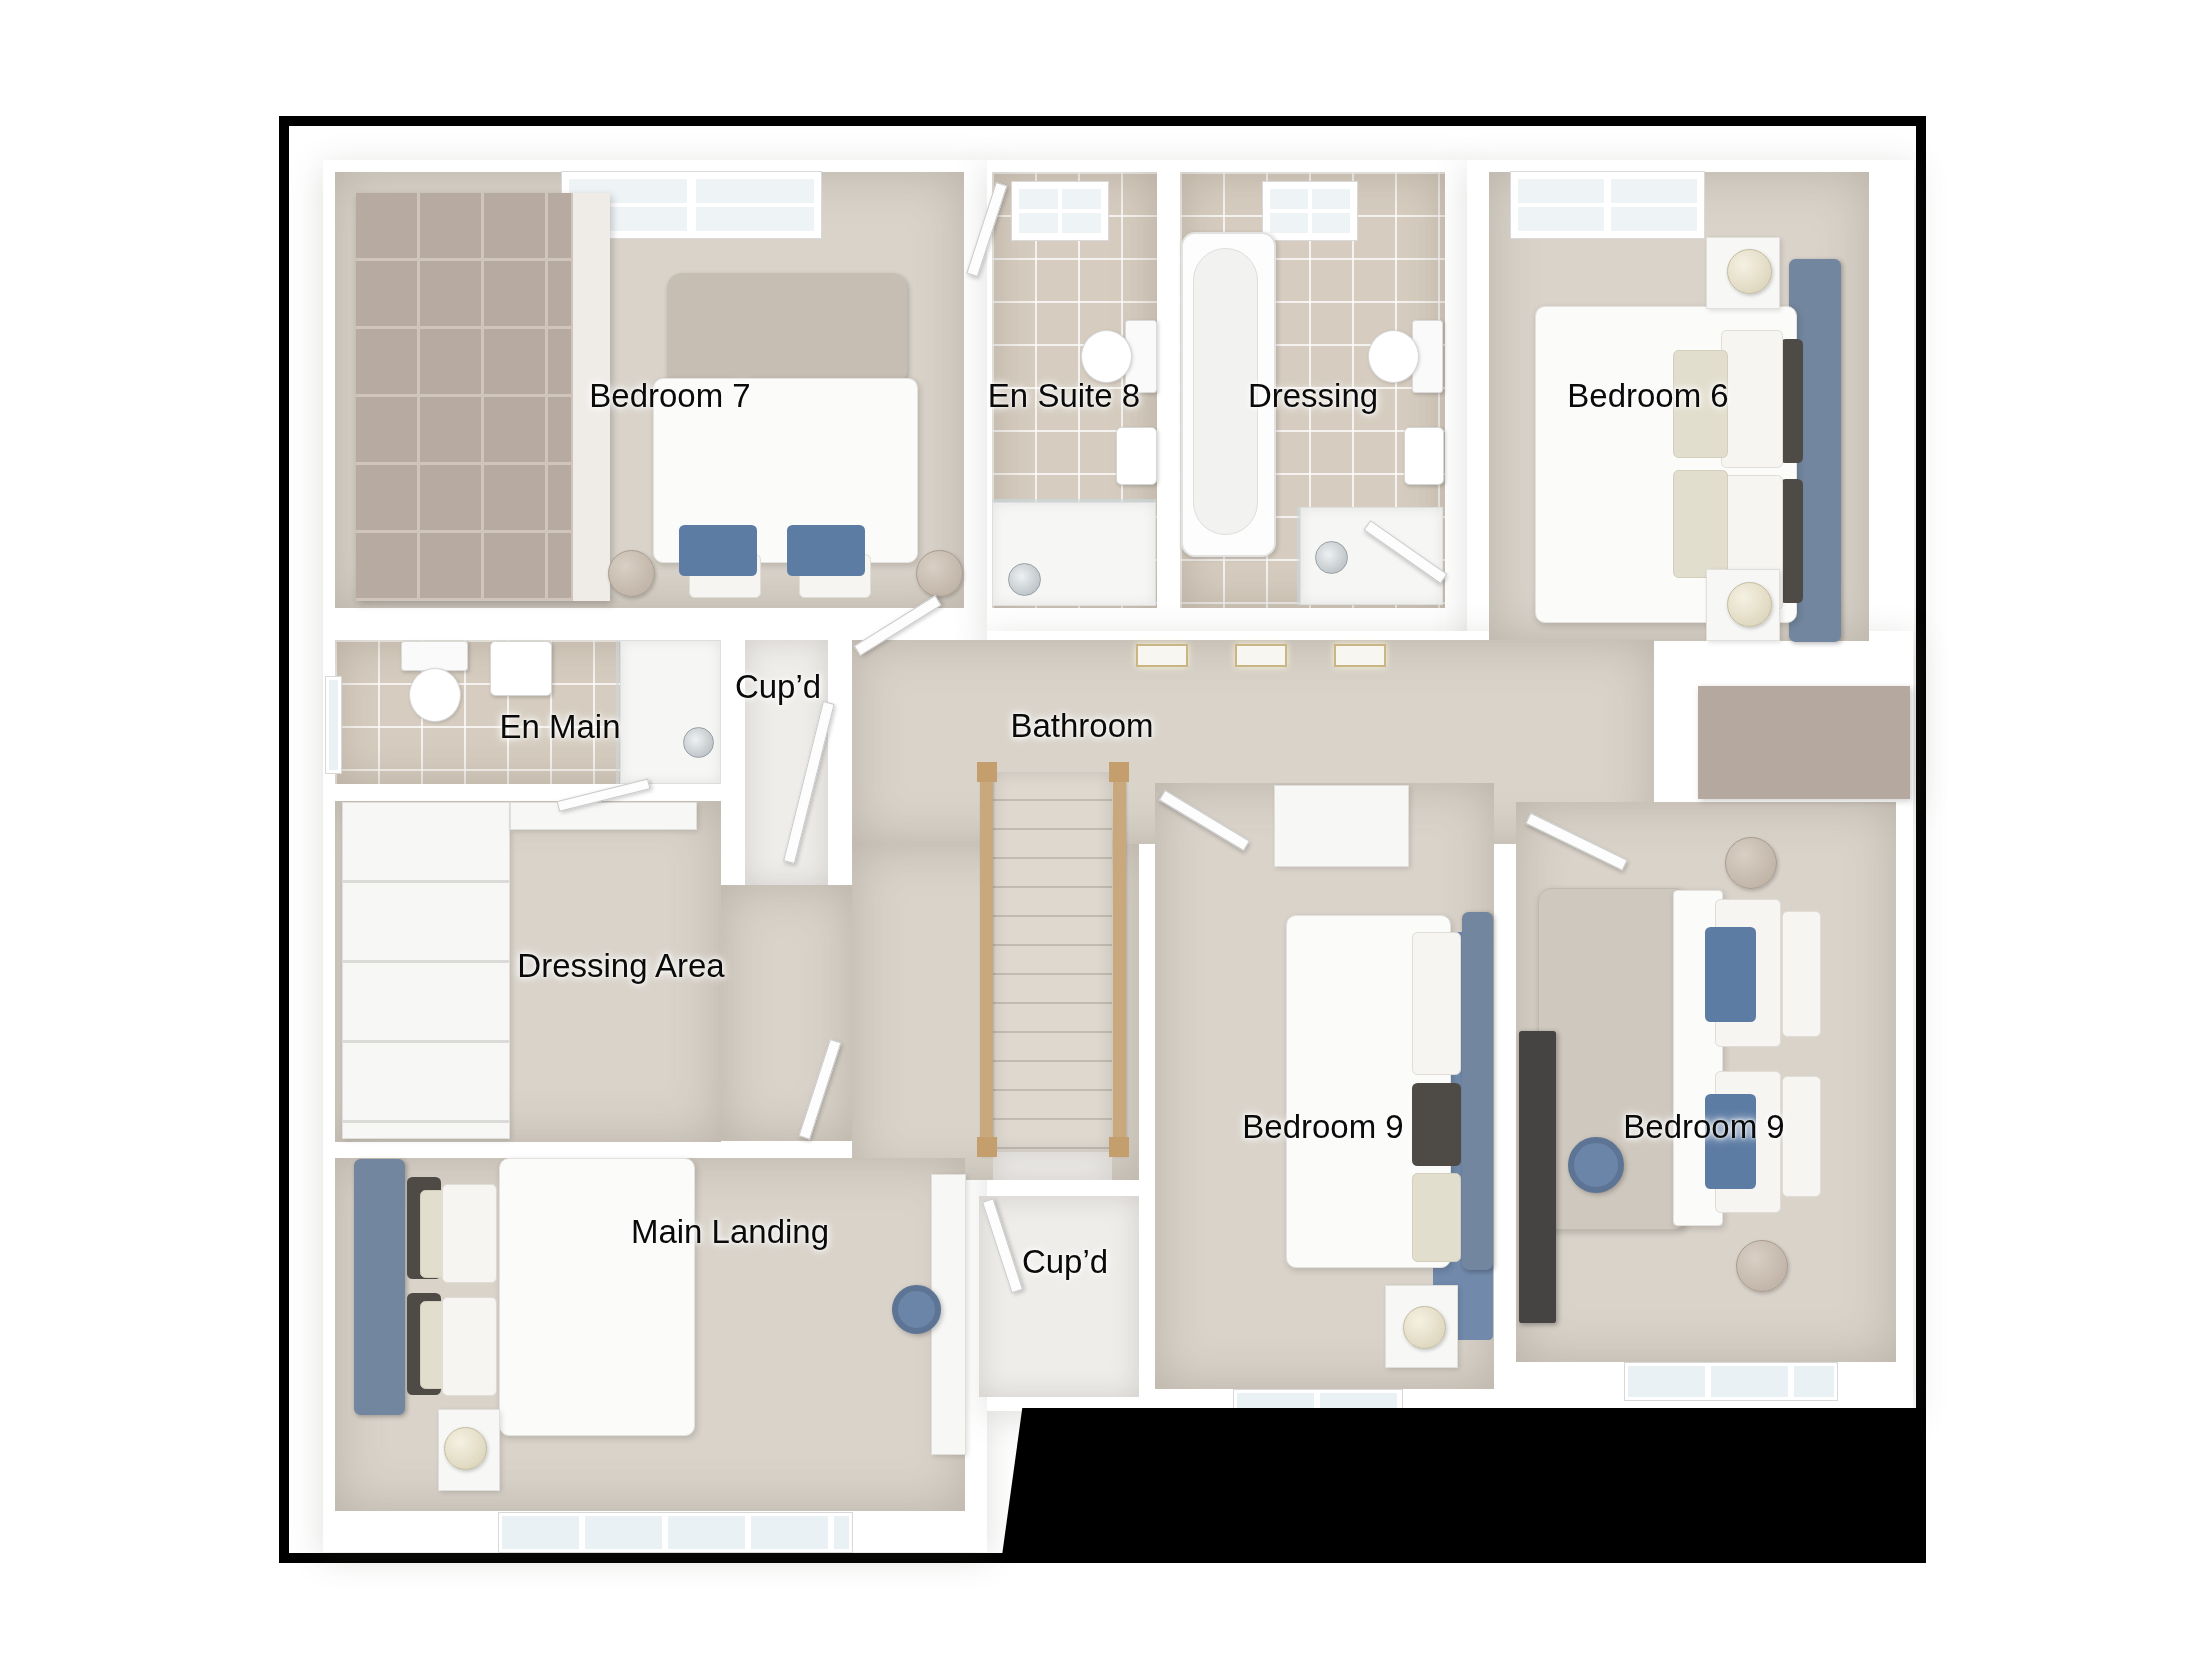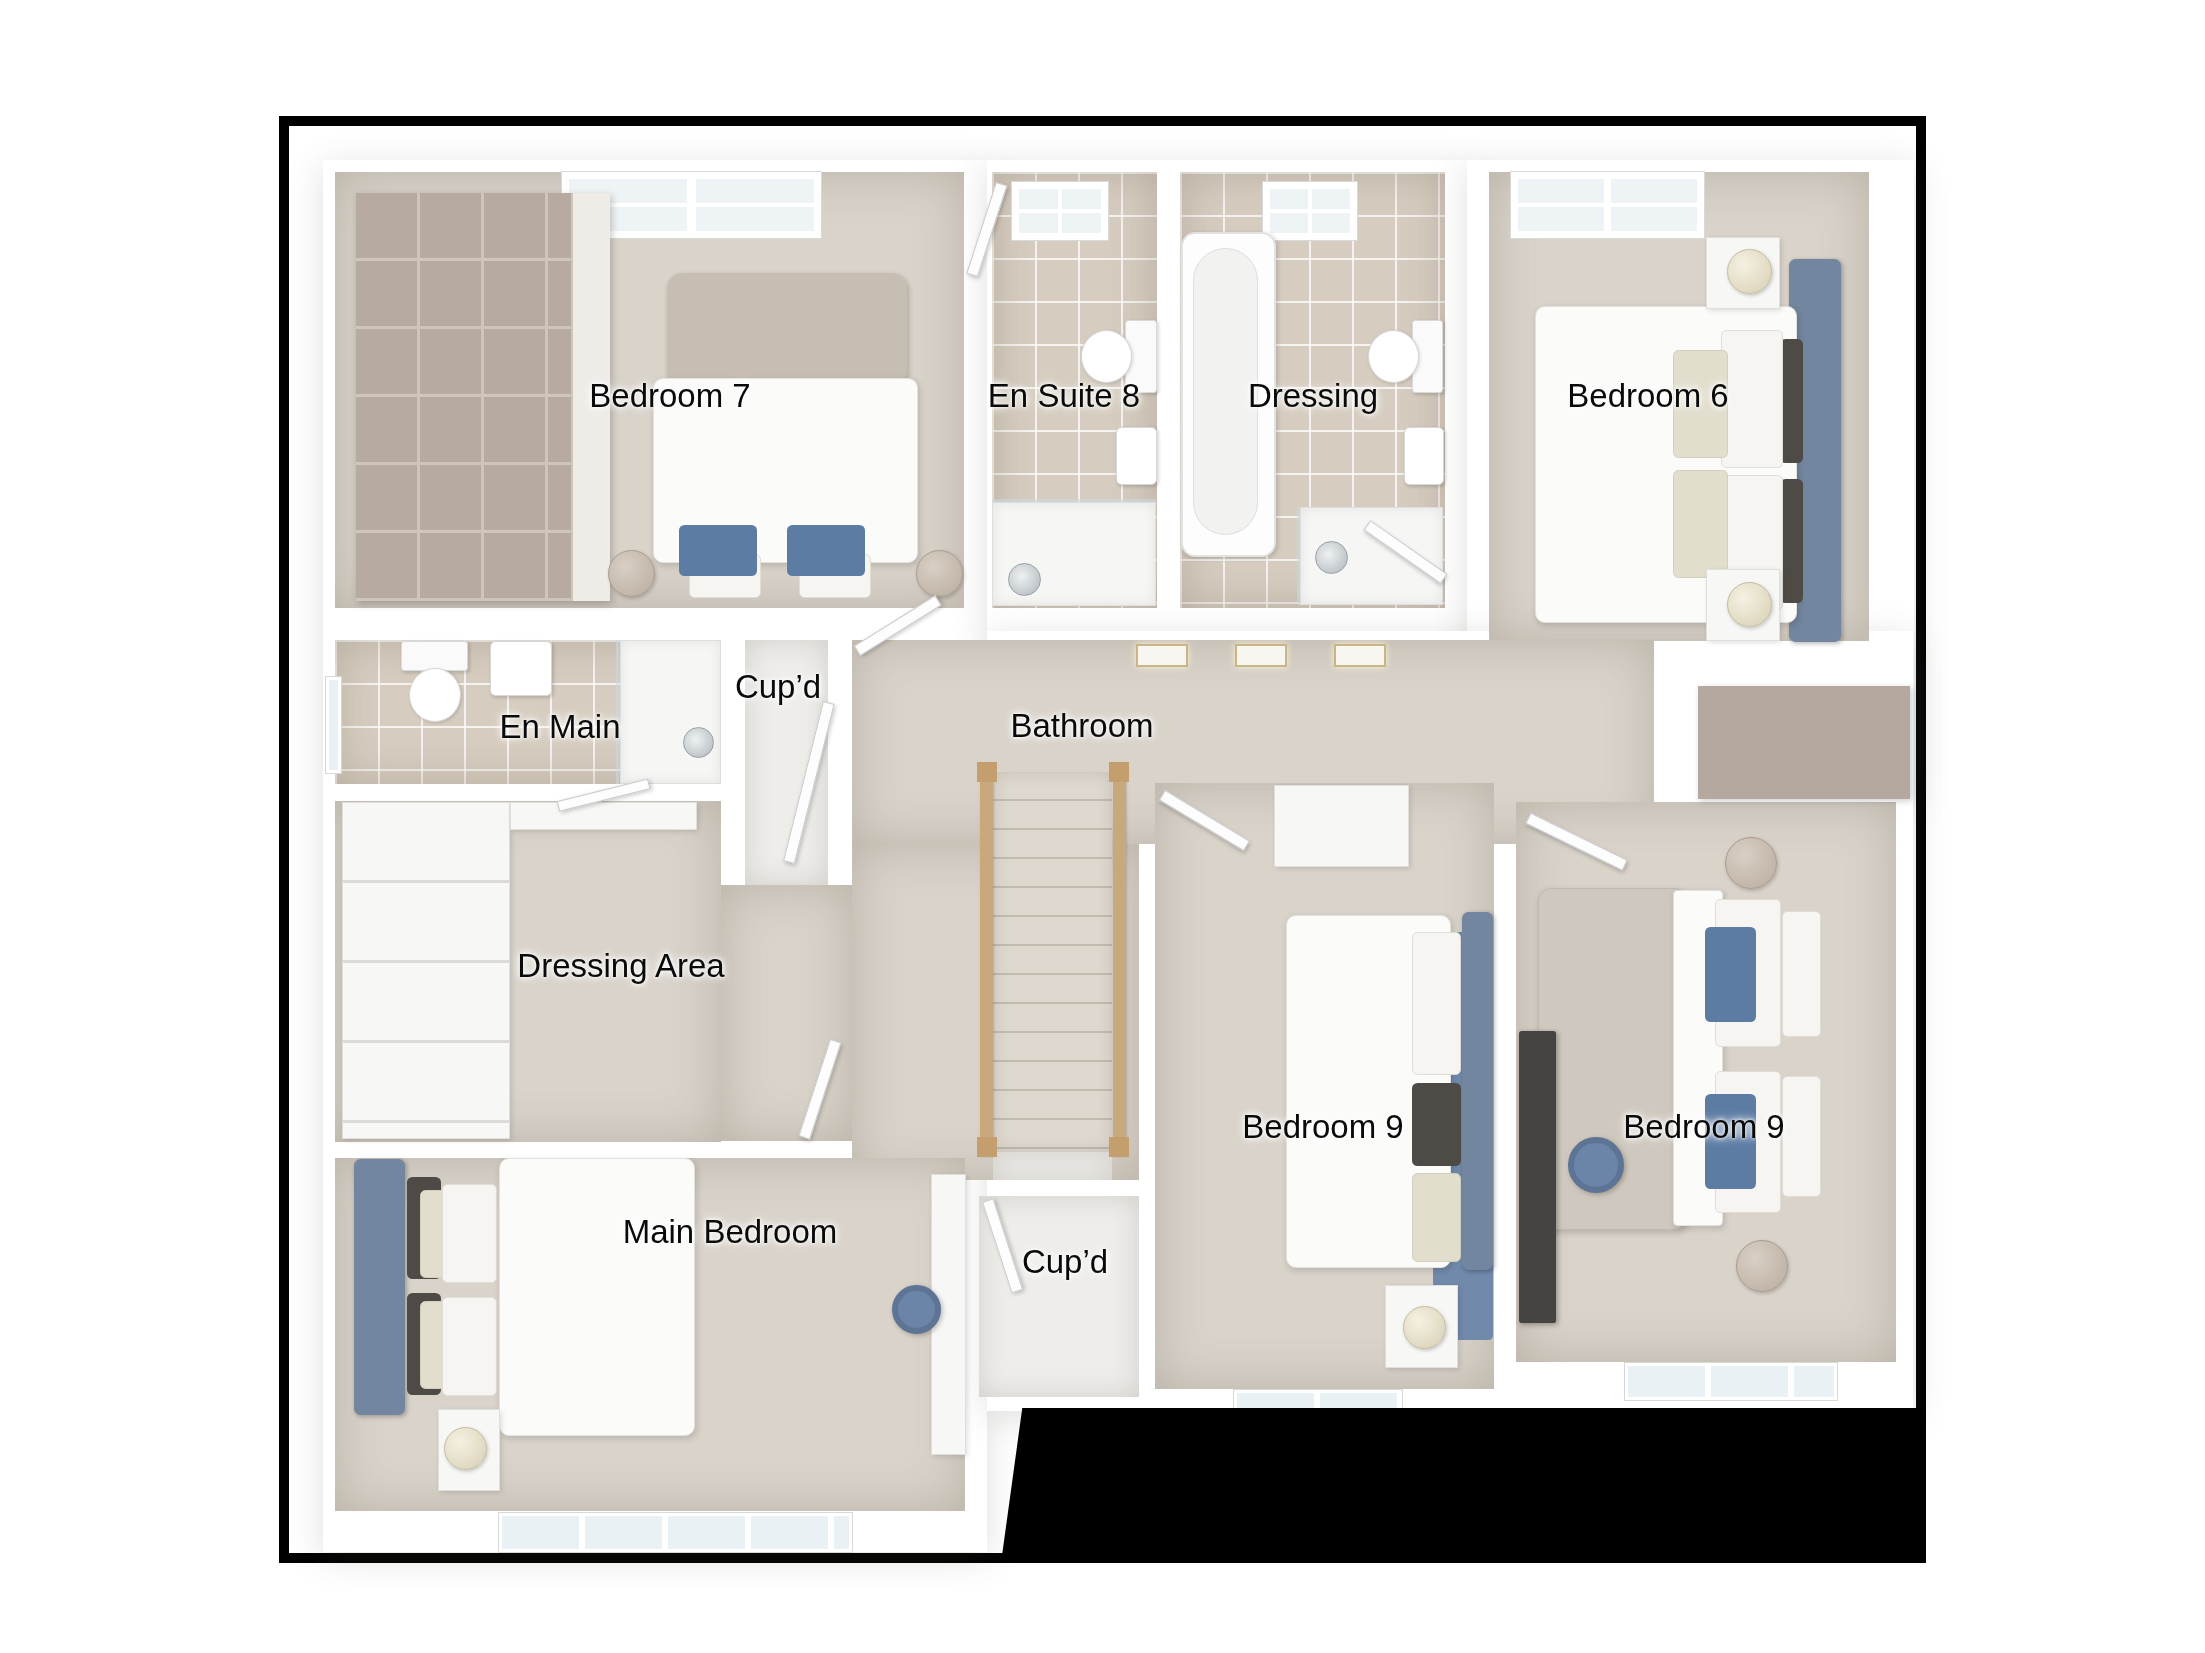--- a/index.html
+++ b/index.html
@@ -211,19 +211,19 @@
   <div class="abs cutout" style="left:1001px;top:1408px;width:925px;height:155px;"></div>
 
   <span class="label" style="left:670px;top:396px;">Bedroom 7</span>
   <span class="label" style="left:1064px;top:396px;">En Suite 8</span>
   <span class="label" style="left:1313px;top:396px;">Dressing</span>
   <span class="label" style="left:1648px;top:396px;">Bedroom 6</span>
   <span class="label" style="left:560px;top:727px;">En Main</span>
   <span class="label" style="left:778px;top:687px;">Cup’d</span>
   <span class="label" style="left:1082px;top:726px;">Bathroom</span>
   <span class="label" style="left:621px;top:926px;margin-top:40px;">Dressing Area</span>
-  <span class="label" style="left:730px;top:1232px;">Main Bedroom</span>
+  <span class="label" style="left:730px;top:1232px;">Main Landing</span>
   <span class="label" style="left:1065px;top:1262px;">Cup’d</span>
   <span class="label" style="left:1323px;top:1127px;">Bedroom 9</span>
   <span class="label" style="left:1704px;top:1127px;">Bedroom 9</span>
 
 </div>
 
 
 </body></html>

